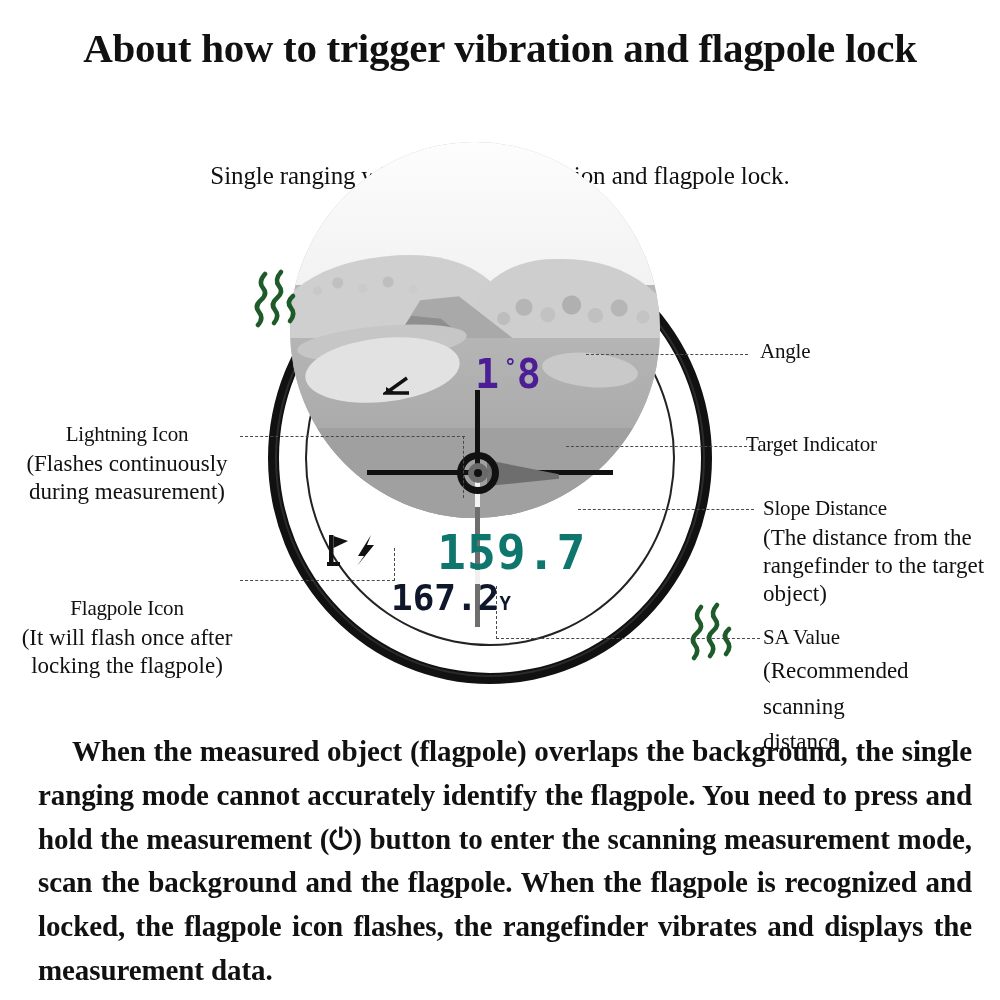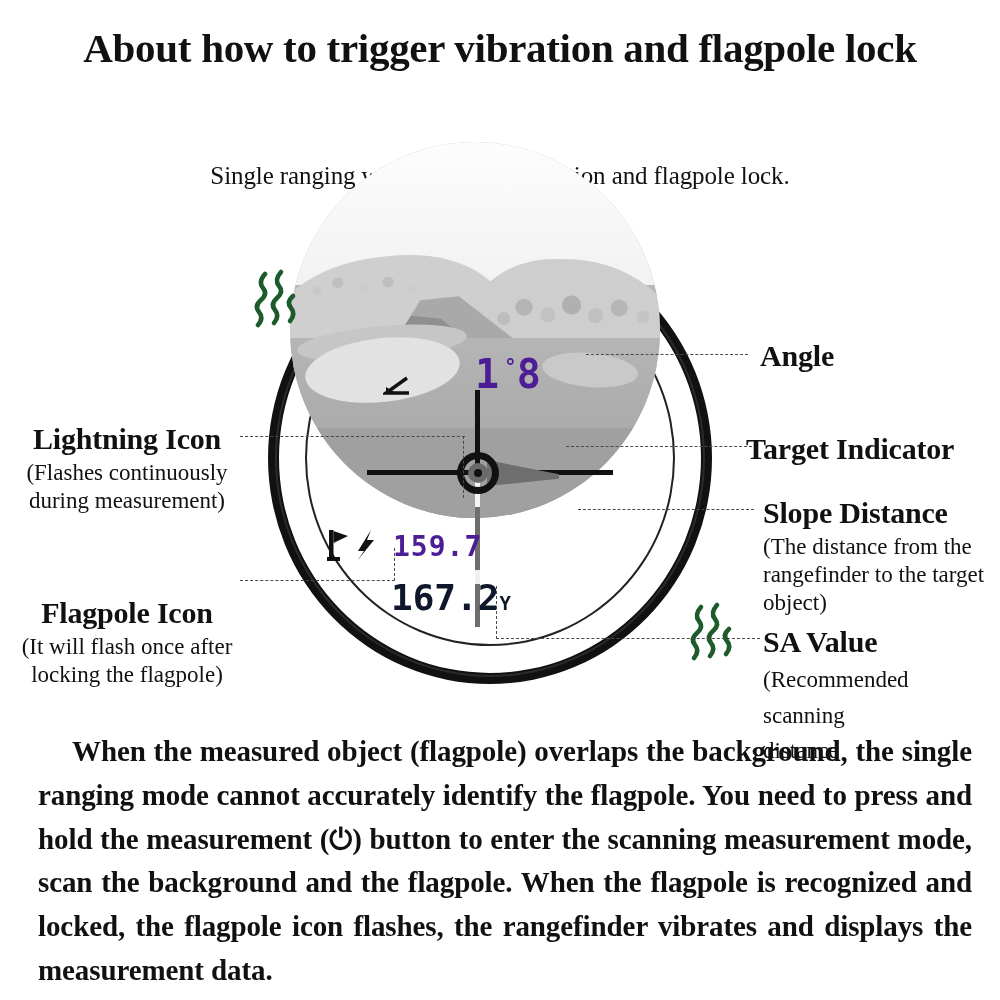--- a/index.html
+++ b/index.html
@@ -166,43 +166,43 @@
   .hud-angle .deg{font-size:21px;vertical-align:super;letter-spacing:0;}
   .angle-icon{position:absolute;left:78px;top:104px;width:28px;height:22px;}
 
   .hud-main{
     position:absolute;left:22px;top:258px;width:250px;
     display:flex;align-items:center;
   }
   .hud-icons{display:flex;align-items:center;gap:2px;margin-right:16px;}
   .hud-slope{
     font-family:"DejaVu Sans Mono", monospace;
-    font-weight:bold;font-size:28px;color:#4c1d95;
-    letter-spacing:1px;line-height:1;
+    font-weight:bold;font-size:48px;color:#0f766e;
+    letter-spacing:1px;line-height:1;margin-left:44px;
   }
   .hud-sa{
     position:absolute;left:86px;top:310px;
     font-family:"DejaVu Sans Mono", monospace;
     font-weight:bold;font-size:36px;color:#0f172a;
     letter-spacing:0px;line-height:1;
   }
   .hud-sa .unit{font-size:19px;font-weight:bold;}
 
   
   .vib{position:absolute;}
   .vib-left{left:248px;top:268px;}
   .vib-right{left:686px;top:600px;}
 
   
   .lead{position:absolute;border-top:1.6px dashed #4a4a4a;height:0;}
   .lead-v{position:absolute;border-left:1.6px dashed #4a4a4a;width:0;}
 
   
   .label{position:absolute;}
-  .label .ttl{font-weight:bold;font-size:30px;white-space:nowrap;letter-spacing:-0.2px;}
+  .label .ttl{font-weight:normal;font-size:21px;white-space:nowrap;letter-spacing:-0.2px;}
   .label .sub{font-size:23px;line-height:1.22;margin-top:3px;}
   .label.left{text-align:center;}
   .label.right{text-align:left;}
 
   
   .body-par{
     position:absolute;left:38px;top:730px;width:934px;
     font-size:29px;
     line-height:1.51;
     text-align:justify;

